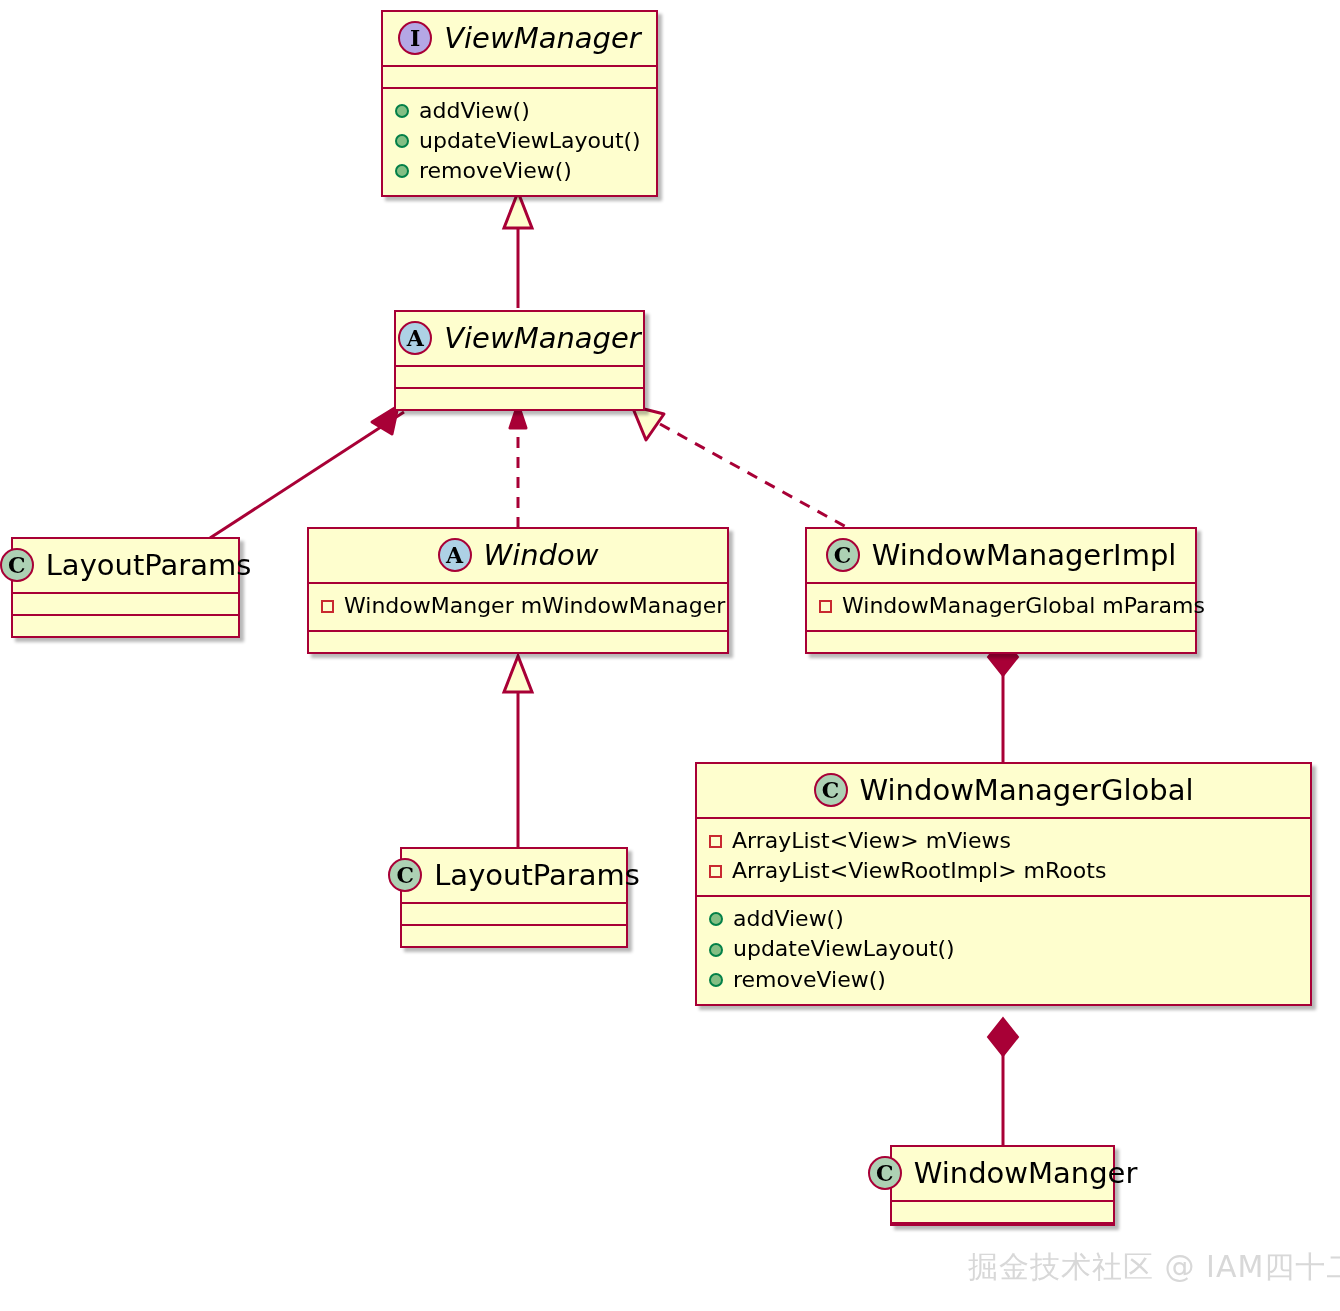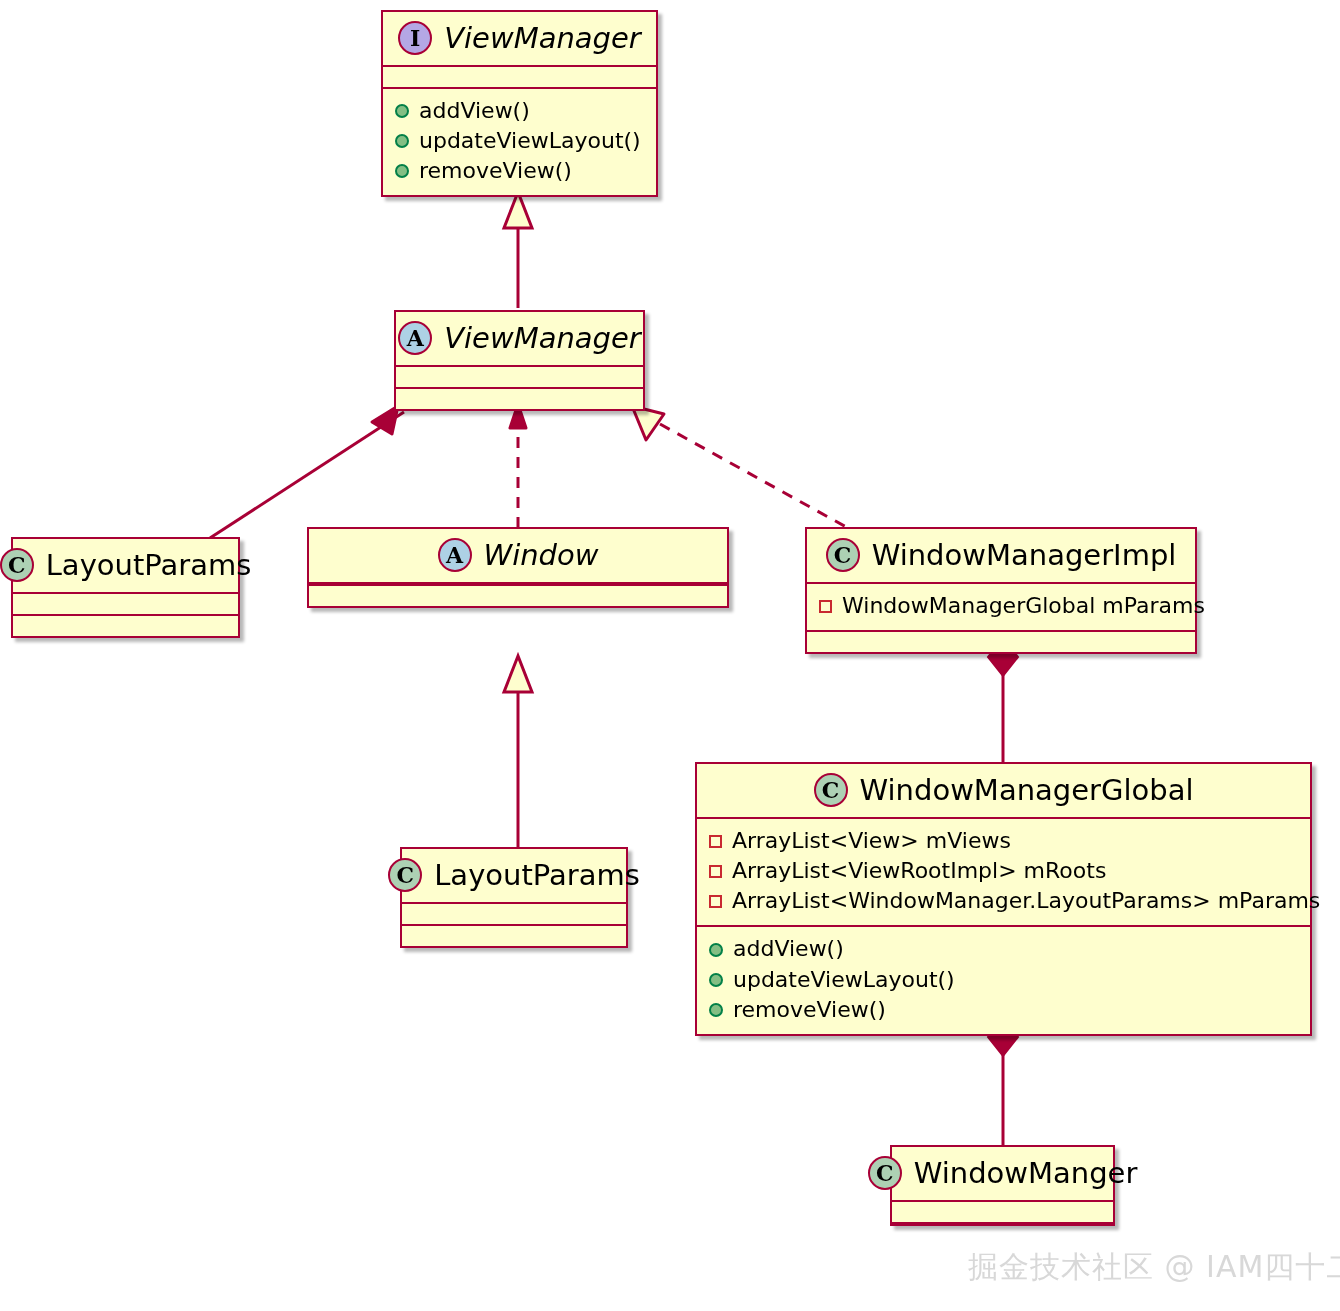--- a/index.html
+++ b/index.html
@@ -224,20 +224,26 @@
     <div class="uml-sep"></div>
     <div class="uml-compartment empty"></div>
   </div>
 
   <div class="uml-box" style="left:307px; top:527px; width:422px;">
     <div class="uml-header">
       <span class="badge badge-abstract">A</span>
       <span class="uml-title italic">Window</span>
     </div>
     <div class="uml-sep"></div>
+    <div class="uml-compartment">
+      <div class="uml-row">
+        <span class="marker-field"></span>
+        <span>WindowManger mWindowManager</span>
+      </div>
+    </div>
     <div class="uml-sep"></div>
     <div class="uml-compartment empty"></div>
   </div>
 
   <div class="uml-box" style="left:805px; top:527px; width:392px;">
     <div class="uml-header">
       <span class="badge badge-class">C</span>
       <span class="uml-title">WindowManagerImpl</span>
     </div>
     <div class="uml-sep"></div>
@@ -270,24 +276,20 @@
     <div class="uml-sep"></div>
     <div class="uml-compartment">
       <div class="uml-row">
         <span class="marker-field"></span>
         <span>ArrayList&lt;View&gt; mViews</span>
       </div>
       <div class="uml-row">
         <span class="marker-field"></span>
         <span>ArrayList&lt;ViewRootImpl&gt; mRoots</span>
       </div>
-      <div class="uml-row">
-        <span class="marker-field"></span>
-        <span>ArrayList&lt;WindowManager.LayoutParams&gt; mParams</span>
-      </div>
     </div>
     <div class="uml-sep"></div>
     <div class="uml-compartment">
       <div class="uml-row">
         <span class="marker-method"></span>
         <span>addView()</span>
       </div>
       <div class="uml-row">
         <span class="marker-method"></span>
         <span>updateViewLayout()</span>

